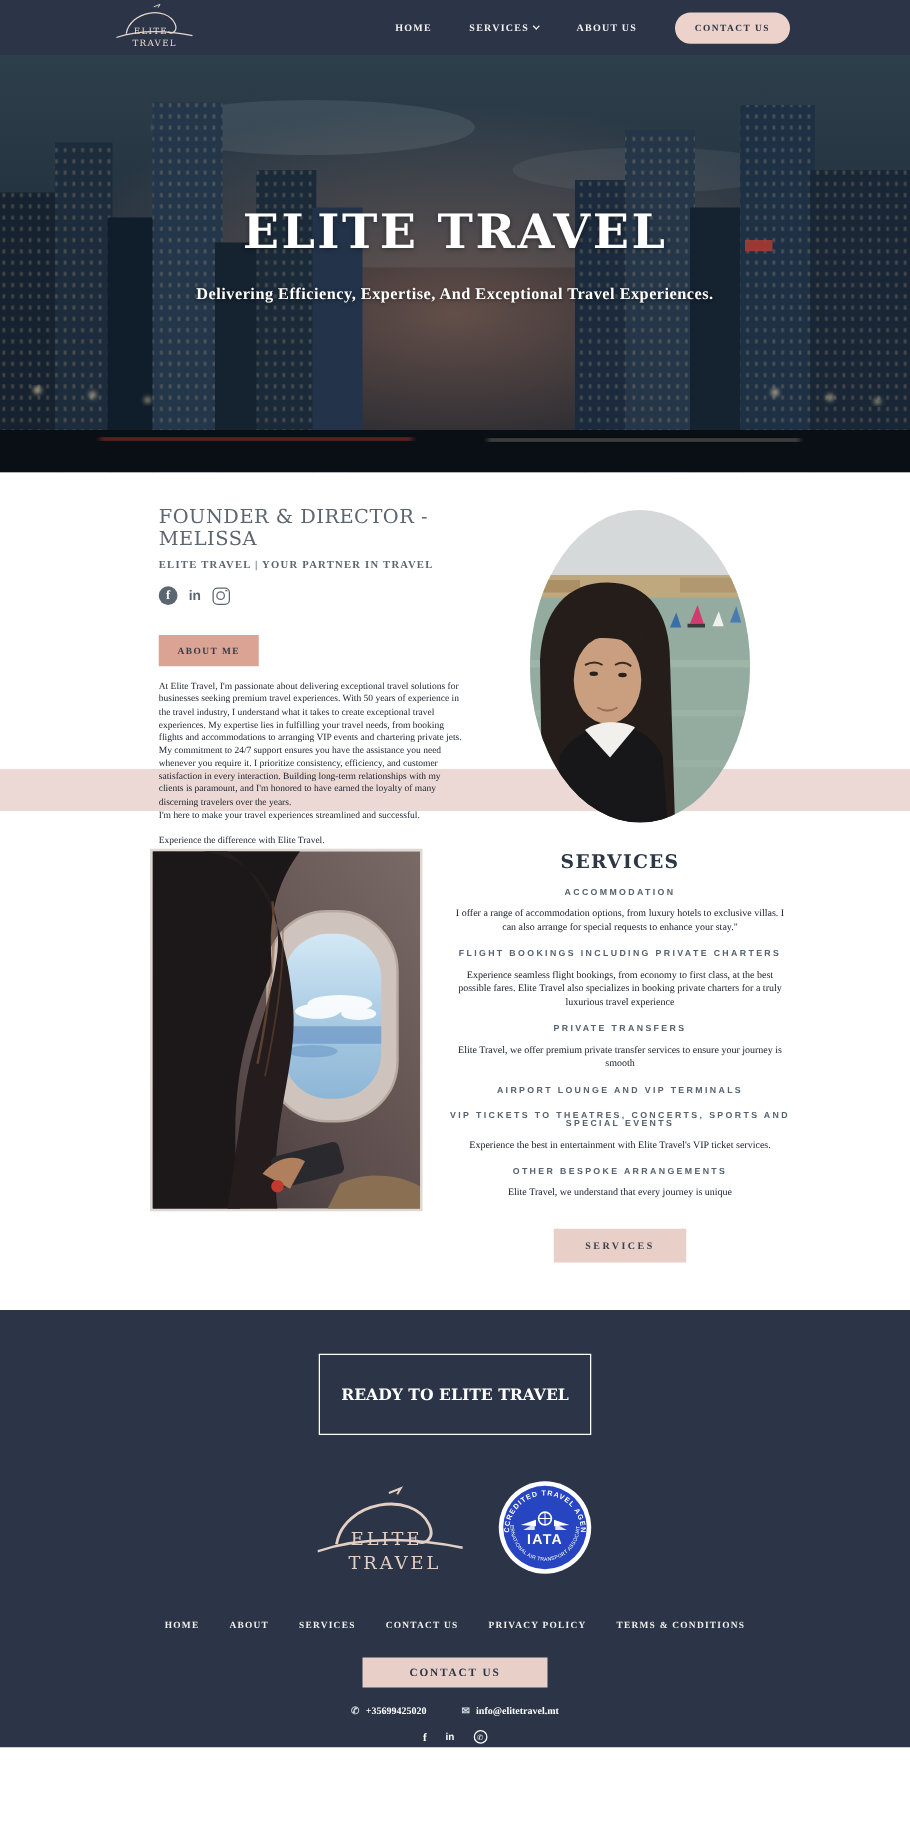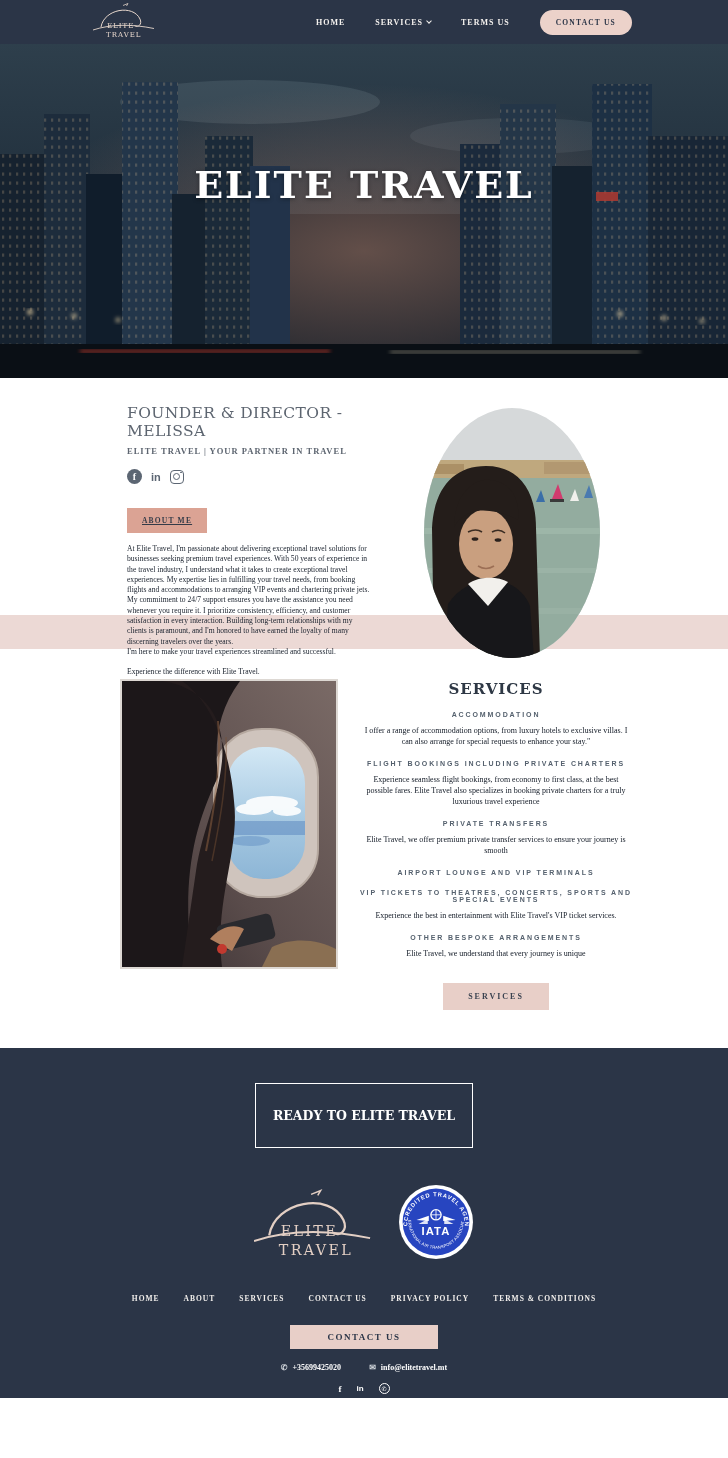--- a/index.html
+++ b/index.html
@@ -25,21 +25,21 @@
   .about { position:relative; height:237px; background:#fff; }
   .about-left { position:absolute; left:127px; top:26px; width:243px; }
   .about-h { color:#5d6570; font-family:"DejaVu Serif", serif; font-size:15.5px; font-weight:normal; letter-spacing:.4px; }
   .about-sub { margin-top:6px; color:#5d6570; font-size:8.5px; font-weight:bold; letter-spacing:1px;font-family:Liberation Serif, serif; }
   .socials { margin-top:13px; display:flex; align-items:center; gap:9px; }
   .fb { width:15px; height:15px; border-radius:50%; background:#5c6673; color:#fff; font-size:10px; font-weight:bold; display:flex; align-items:center; justify-content:center; cursor:pointer; }
   .li { color:#5c6673; font-family:"Liberation Sans", sans-serif; font-size:11px; font-weight:bold; cursor:pointer; }
   .ig { position:relative; width:14px; height:14px; border:1.6px solid #5c6673; border-radius:4px; cursor:pointer; }
   .ig::before { content:""; position:absolute; left:2.6px; top:2.6px; width:5px; height:5px; border:1.5px solid #5c6673; border-radius:50%; }
   .ig::after { content:""; position:absolute; right:1px; top:1px; width:1.6px; height:1.6px; background:#5c6673; border-radius:50%; }
-  .about-btn { margin-top:24px; display:inline-block; background:#dba394; color:#343b48; font-size:7.5px; font-weight:bold; letter-spacing:1.2px; padding:8px 15px; border:none; font-family:"Liberation Serif", serif; cursor:pointer;text-decoration:underline; }
+  .about-btn { margin-top:24px; display:inline-block; background:#dba394; color:#343b48; font-size:7.5px; font-weight:bold; letter-spacing:1.2px; padding:8px 15px; border:none; font-family:"Liberation Serif", serif; cursor:pointer; }
   .about-p { margin-top:11px; font-size:7.6px; line-height:10.3px; color:#18202c; white-space:pre-line; }
   .about-close { margin-top:10px; font-size:7.6px; color:#18202c; }
   .portrait { position:absolute; left:424px; top:30px; }
 
   
   .strip { height:34px; background:#ecd9d5; }
   .gap-white { height:30px; background:#fff; }
 
   
   .wa-tab { position:absolute; right:1px; top:687px; background:#f4f1ee; border:1px solid #e3dedb; border-right:none; border-radius:3px 0 0 3px; padding:6px 3px; writing-mode:vertical-rl; font-size:6.5px; font-weight:bold; letter-spacing:1.6px; color:#3c4350; cursor:pointer; display:flex; align-items:center; }
@@ -87,21 +87,21 @@
     </div>
     <div class="nav">
       <span class="nav-item">
           <span>HOME</span>
         </span>
       <span class="nav-item">
           <span>SERVICES</span>
           <span class="chev"></span>
         </span>
       <span class="nav-item">
-          <span>TERMS US</span>
+          <span>ABOUT US</span>
         </span>
       <button class="pill-btn">CONTACT US</button>
     </div>
   </div>
 
   <div class="hero">
     <svg class="bg" width="728" height="334" viewBox="0 0 728 334">
       <defs>
         <linearGradient id="sky" x1="0" y1="0" x2="0" y2="1">
           <stop offset="0" stop-color="#2e3f4c"></stop>
@@ -154,20 +154,21 @@
         <circle cx="30" cy="268" r="2.5" fill="#f7ddab"></circle>
           <circle cx="74" cy="272" r="2.2" fill="#f7ddab"></circle>
           <circle cx="118" cy="276" r="2" fill="#f7ddab"></circle>
         <circle cx="620" cy="270" r="2.4" fill="#f7ddab"></circle>
           <circle cx="664" cy="274" r="2.2" fill="#f7ddab"></circle>
           <circle cx="702" cy="277" r="2" fill="#f7ddab"></circle>
       </g>
     </svg>
     <div class="hero-text">
       <div class="hero-title">ELITE TRAVEL</div>
+      <div class="hero-sub">Delivering Efficiency, Expertise, And Exceptional Travel Experiences.</div>
     </div>
   </div>
 
   <div class="about">
     <div class="about-left">
       <div class="about-h">FOUNDER &amp; DIRECTOR - MELISSA</div>
       <div class="about-sub">ELITE TRAVEL | YOUR PARTNER IN TRAVEL</div>
       <div class="socials">
         <span class="fb">f</span>
         <span class="li">in</span>

